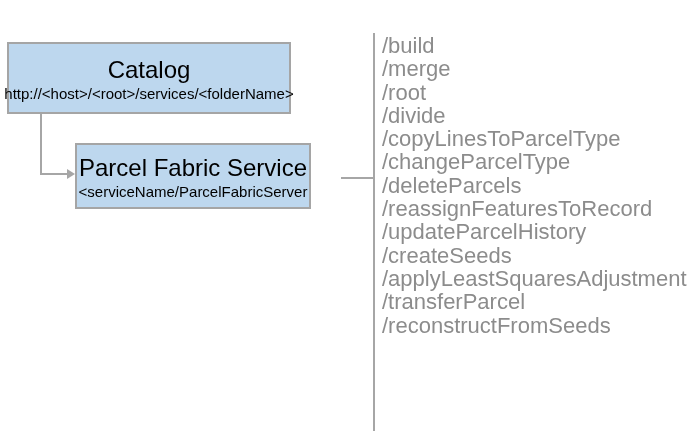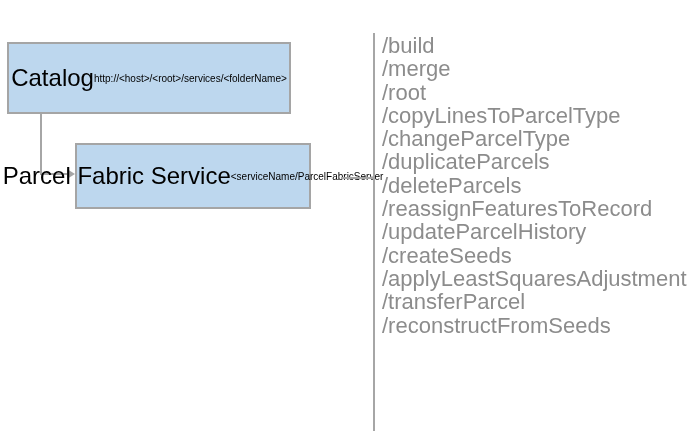--- a/index.html
+++ b/index.html
@@ -15,33 +15,33 @@
     position:relative;
     width:690px;height:442px;
     background:#ffffff;
     overflow:hidden;
   }
   .node{
     position:absolute;
     box-sizing:border-box;
     background:var(--box-fill);
     border:2px solid var(--box-border);
-    display:flex;flex-direction:row;
+    display:flex;flex-direction:column;
     align-items:center;justify-content:center;
     text-align:center;
   }
   .node .title{
     color:var(--title-text);
     font-size:24px;
     line-height:30px;
     white-space:nowrap;
   }
   .node .subtitle{
     color:var(--title-text);
-    font-size:10px;
+    font-size:15px;
     line-height:17px;
     white-space:nowrap;
   }
   #catalog-box{left:7px;top:42px;width:284px;height:72px;}
   #service-box{left:75px;top:143px;width:236px;height:66px;}
 
   .line{position:absolute;background:var(--connector);}
   #conn-vert{left:40px;top:114px;width:2px;height:61px;}
   #conn-horiz{left:40px;top:173px;width:28px;height:2px;}
   #conn-arrow{
@@ -82,23 +82,23 @@
     <div class="subtitle">&lt;serviceName/ParcelFabricServer</div>
   </div>
 
   <div class="line" id="svc-line"></div>
   <div class="line" id="divider"></div>
 
   <div class="endpoints">
       <div>/build</div>
       <div>/merge</div>
       <div>/root</div>
+      <div>/divide</div>
       <div>/copyLinesToParcelType</div>
       <div>/changeParcelType</div>
-      <div>/duplicateParcels</div>
       <div>/deleteParcels</div>
       <div>/reassignFeaturesToRecord</div>
       <div>/updateParcelHistory</div>
       <div>/createSeeds</div>
       <div>/applyLeastSquaresAdjustment</div>
       <div>/transferParcel</div>
       <div>/reconstructFromSeeds</div>
     </div>
 
 </div>

